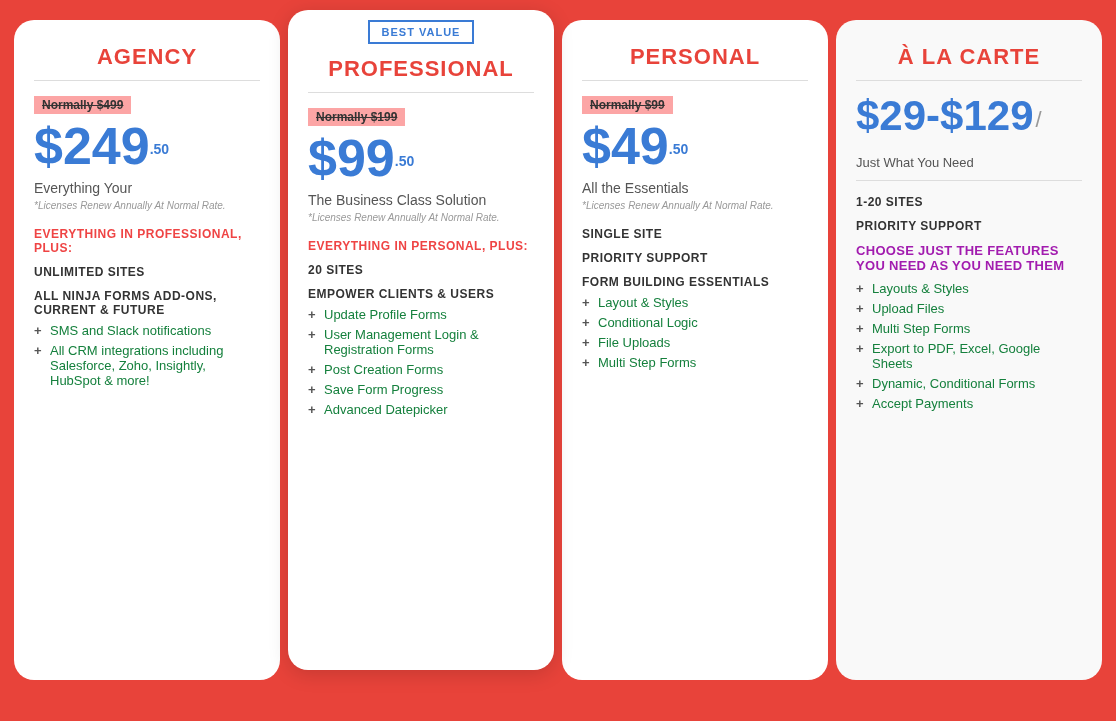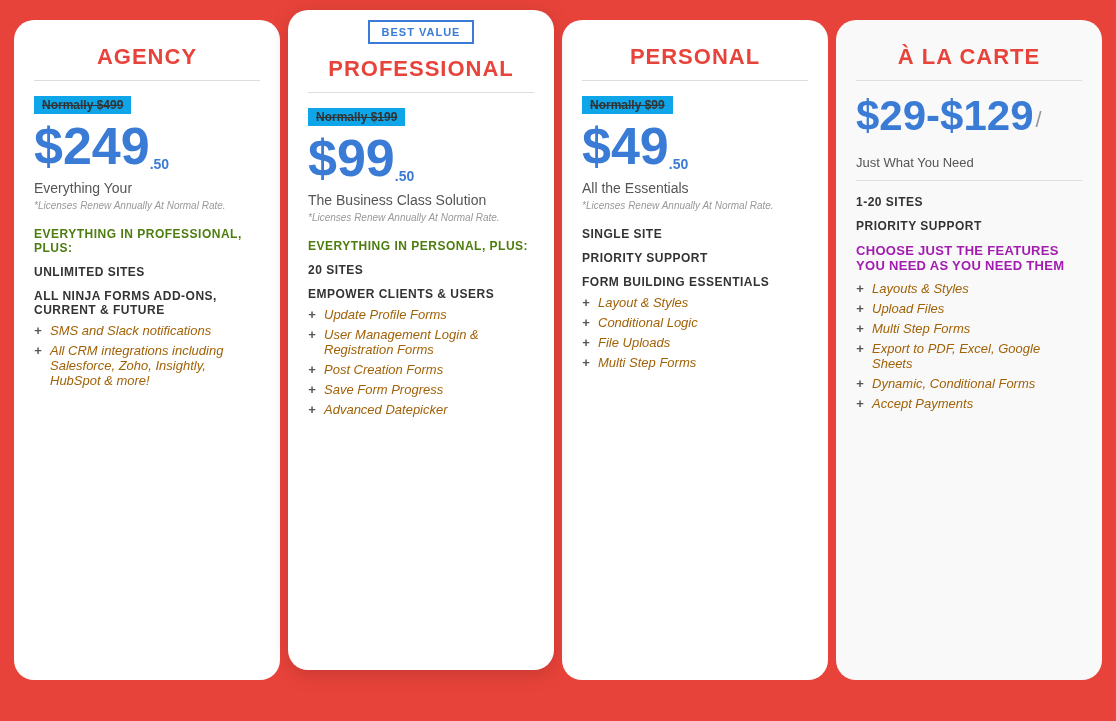--- a/index.html
+++ b/index.html
@@ -54,32 +54,32 @@
       text-align: center;
       margin-bottom: 8px;
       letter-spacing: 1px;
     }
     .divider {
       border: none;
       border-top: 1px solid #ddd;
       margin: 10px 0 14px 0;
     }
     .normally-badge {
-      background: #0ea5e9;
+      background: #fca5a5;
       color: #333;
       font-size: 12px;
       font-weight: bold;
       padding: 2px 8px;
       display: inline-block;
       margin-bottom: 6px;
       text-decoration: line-through;
     }
     .price-row {
       display: flex;
-      align-items: flex-end;
+      align-items: center;
       margin-bottom: 8px;
     }
     .price-main {
       font-size: 52px;
       font-weight: bold;
       color: #3a7bd5;
       line-height: 1;
     }
     .price-super {
       font-size: 14px;
@@ -107,40 +107,39 @@
     }
     .renewal-note {
       font-size: 10px;
       color: #999;
       font-style: italic;
       margin-bottom: 16px;
     }
     .section-header {
       font-size: 12px;
       font-weight: bold;
-      color: #4d7c0f;
+      color: #ef4444;
       margin: 14px 0 8px 0;
       text-transform: uppercase;
       letter-spacing: 0.5px;
     }
     .feature-header {
       font-size: 12px;
       font-weight: bold;
       color: #333;
       text-transform: uppercase;
       margin: 10px 0 6px 0;
       letter-spacing: 0.5px;
     }
     .feature-item {
       font-size: 13px;
-      color: #a16207;
+      color: #15803d;
       margin: 5px 0;
       padding-left: 16px;
       position: relative;
-      font-style: italic;
     }
     .feature-item::before {
       content: '+';
       position: absolute;
       left: 0;
       color: #555;
       font-weight: bold;
     }
     .alacarte-text {
       font-size: 13px;

